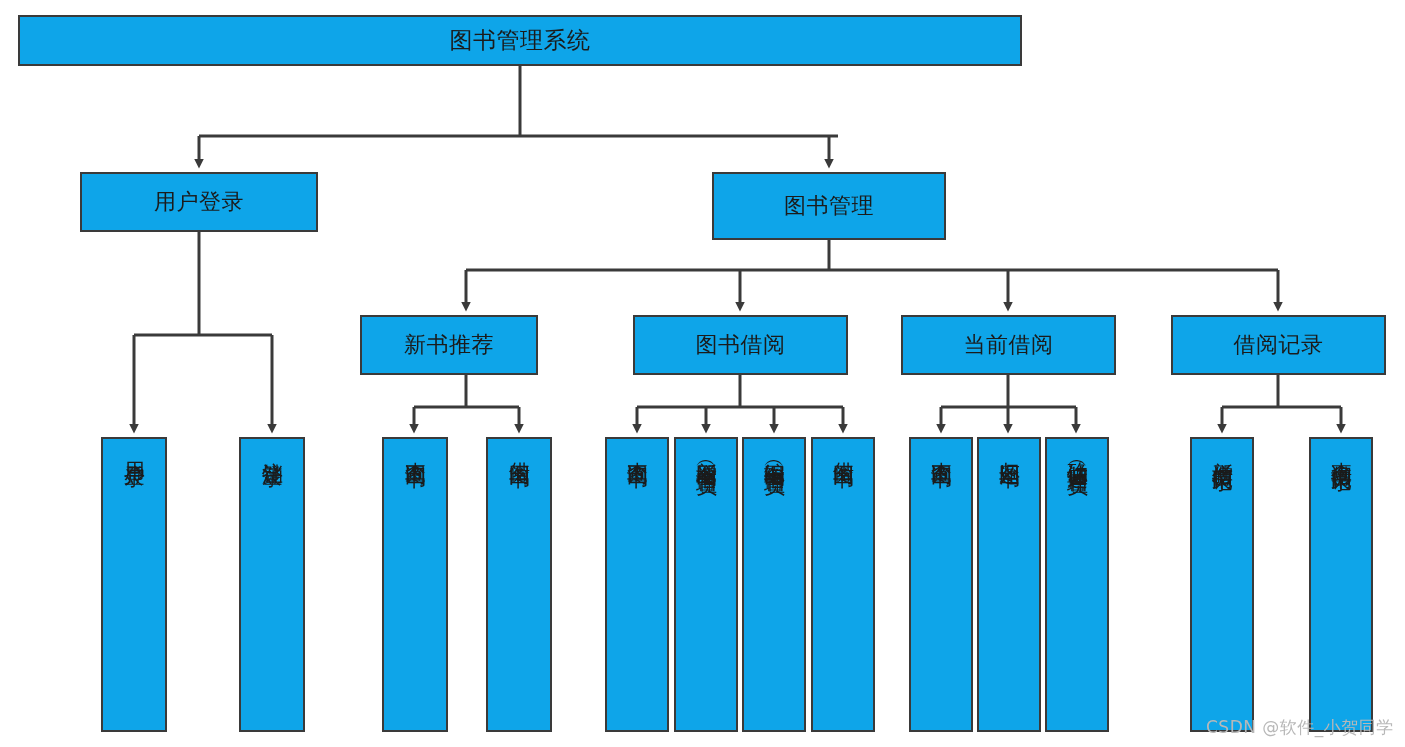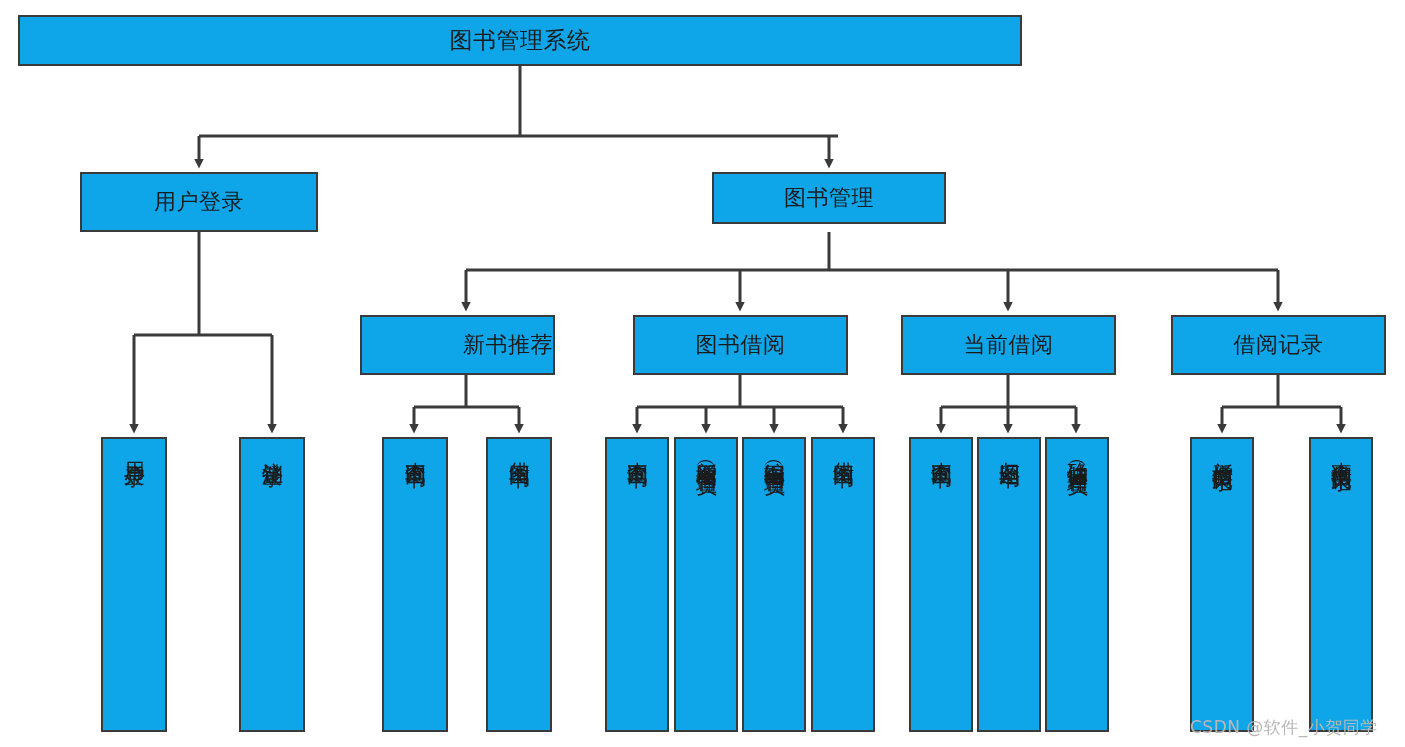--- a/index.html
+++ b/index.html
@@ -126,25 +126,25 @@
   </svg>
 
   <div class="node horiz title" style="left:18px; top:15px; width:1004px; height:51px;">
     <span class="label">图书管理系统</span>
   </div>
 
   <div class="node horiz" style="left:80px; top:172px; width:238px; height:60px;">
     <span class="label">用户登录</span>
   </div>
 
-  <div class="node horiz" style="left:712px; top:172px; width:234px; height:52px;">
+  <div class="node horiz" style="left:712px; top:172px; width:234px; height:68px;">
     <span class="label">图书管理</span>
   </div>
 
-  <div class="node horiz" style="left:360px; top:315px; width:195px; height:60px;justify-content:flex-end;">
+  <div class="node horiz" style="left:360px; top:315px; width:178px; height:60px;">
     <span class="label">新书推荐</span>
   </div>
 
   <div class="node horiz" style="left:633px; top:315px; width:215px; height:60px;">
     <span class="label">图书借阅</span>
   </div>
 
   <div class="node horiz" style="left:1171px; top:315px; width:215px; height:60px;">
     <span class="label">借阅记录</span>
   </div>
@@ -198,15 +198,15 @@
   </div>
 
   <div class="node vert" style="left:1190px; top:437px; width:64px; height:295px;">
     <span class="label">新增借阅记录</span>
   </div>
 
   <div class="node vert" style="left:1309px; top:437px; width:64px; height:295px;">
     <span class="label">查询借阅记录</span>
   </div>
 
-  <div class="watermark" style="left:1190px; top:716px;">CSDN @软件_小贺同学</div>
+  <div class="watermark" style="left:1190px; top:716px;padding-left:16px;">CSDN @软件_小贺同学</div>
 
 </div>
 
 </body></html>

